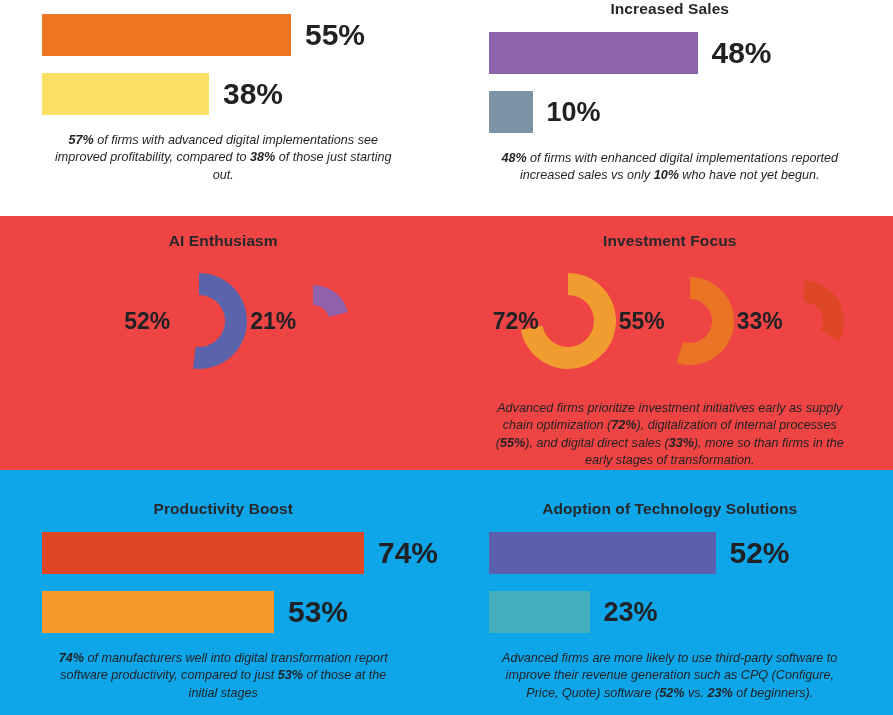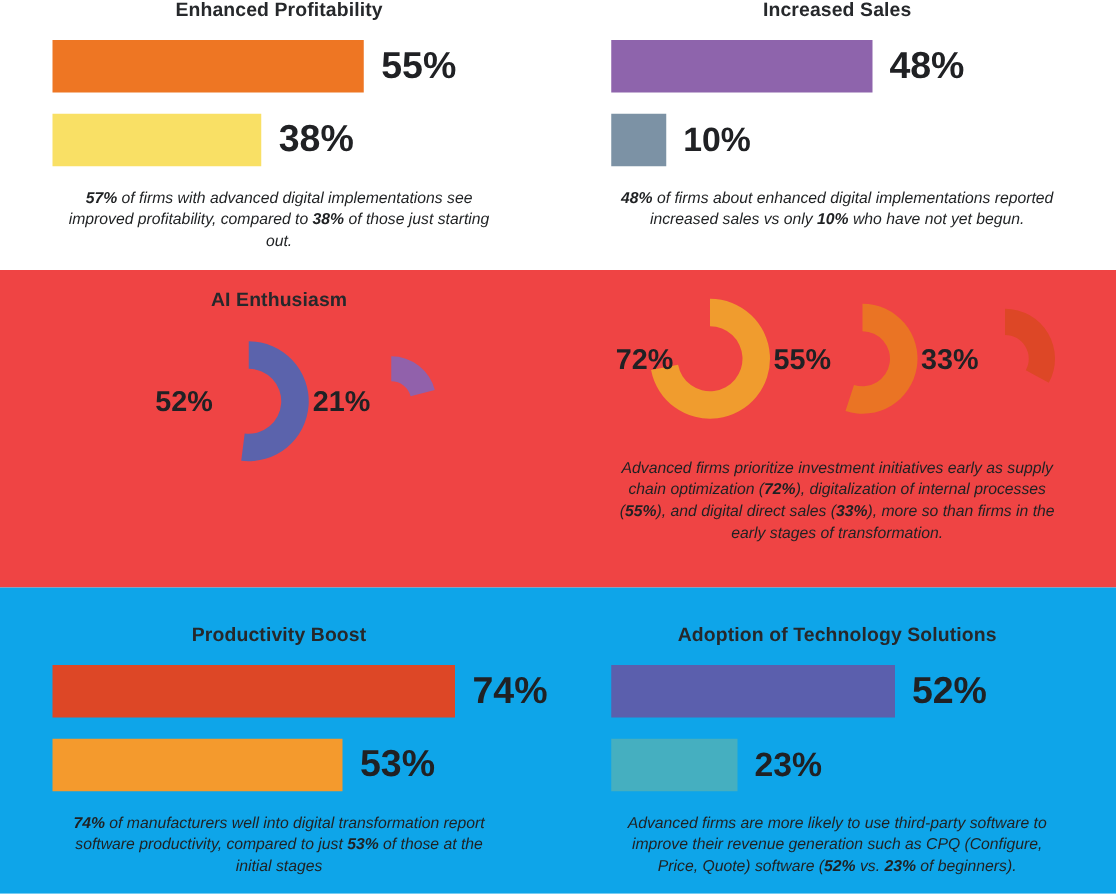--- a/index.html
+++ b/index.html
@@ -110,21 +110,20 @@
   .ai-donuts { gap: 0px; padding-left: 30px; }
   .inv-donuts { gap: 0px; }
 </style>
 </head>
 <body>
 
 <div id="page">
   <div class="band band-top">
       <div class="band-inner">
         <div class="panel">
-          <div class="panel-title">Enhanced Profitability</div>
           <div class="bars">
             <div class="bar-row">
               <div class="bar" style="width: 249px; background: rgb(238, 118, 35);"></div>
               <div class="bar-value">55%</div>
             </div>
             <div class="bar-row">
               <div class="bar" style="width: 167px; background: rgb(249, 224, 101);"></div>
               <div class="bar-value">38%</div>
             </div>
           </div>
@@ -135,21 +134,21 @@
           <div class="bars">
             <div class="bar-row">
               <div class="bar" style="width: 209px; background: rgb(142, 100, 172);"></div>
               <div class="bar-value">48%</div>
             </div>
             <div class="bar-row">
               <div class="bar" style="width: 44px; background: rgb(124, 146, 165);"></div>
               <div class="bar-value small">10%</div>
             </div>
           </div>
-          <div class="caption"><b>48%</b><span> of firms about enhanced digital implementations reported increased sales vs only </span><b>10%</b><span> who have not yet begun.</span></div>
+          <div class="caption"><b>48%</b><span> of firms with enhanced digital implementations reported increased sales vs only </span><b>10%</b><span> who have not yet begun.</span></div>
         </div>
       </div>
     </div>
   <div class="band band-middle">
       <div class="band-inner">
         <div class="panel">
           <div class="panel-title">AI Enthusiasm</div>
           <div class="donuts ai-donuts">
             <div class="donut-unit">
               <div class="donut-label">52%</div>
@@ -161,20 +160,21 @@
             <div class="donut-unit">
               <div class="donut-label">21%</div>
               <svg class="donut-svg" width="78" height="78" viewBox="0 0 78 78">
                 <path d="M 39 3 A 36 36 0 0 1 73.86899380063072 30.04716406206522
           L 54.4973305780581 35.02096180536232 A 16 16 0 0 0 39 23 Z" fill="#9161ab"></path>
               </svg>
             </div>
           </div>
         </div>
         <div class="panel">
+          <div class="panel-title">Investment Focus</div>
           <div class="donuts inv-donuts">
             <div class="donut-unit">
               <div class="donut-label">72%</div>
               <svg class="donut-svg" width="102" height="102" viewBox="0 0 102 102">
                 <path d="M 51 3 A 48 48 0 1 1 3.850211965022943 59.99430310011478
           L 25.460531481054094 55.87191417922884 A 26 26 0 1 0 51 25 Z" fill="#f09c2e"></path>
               </svg>
             </div>
             <div class="donut-unit">
               <div class="donut-label">55%</div>

